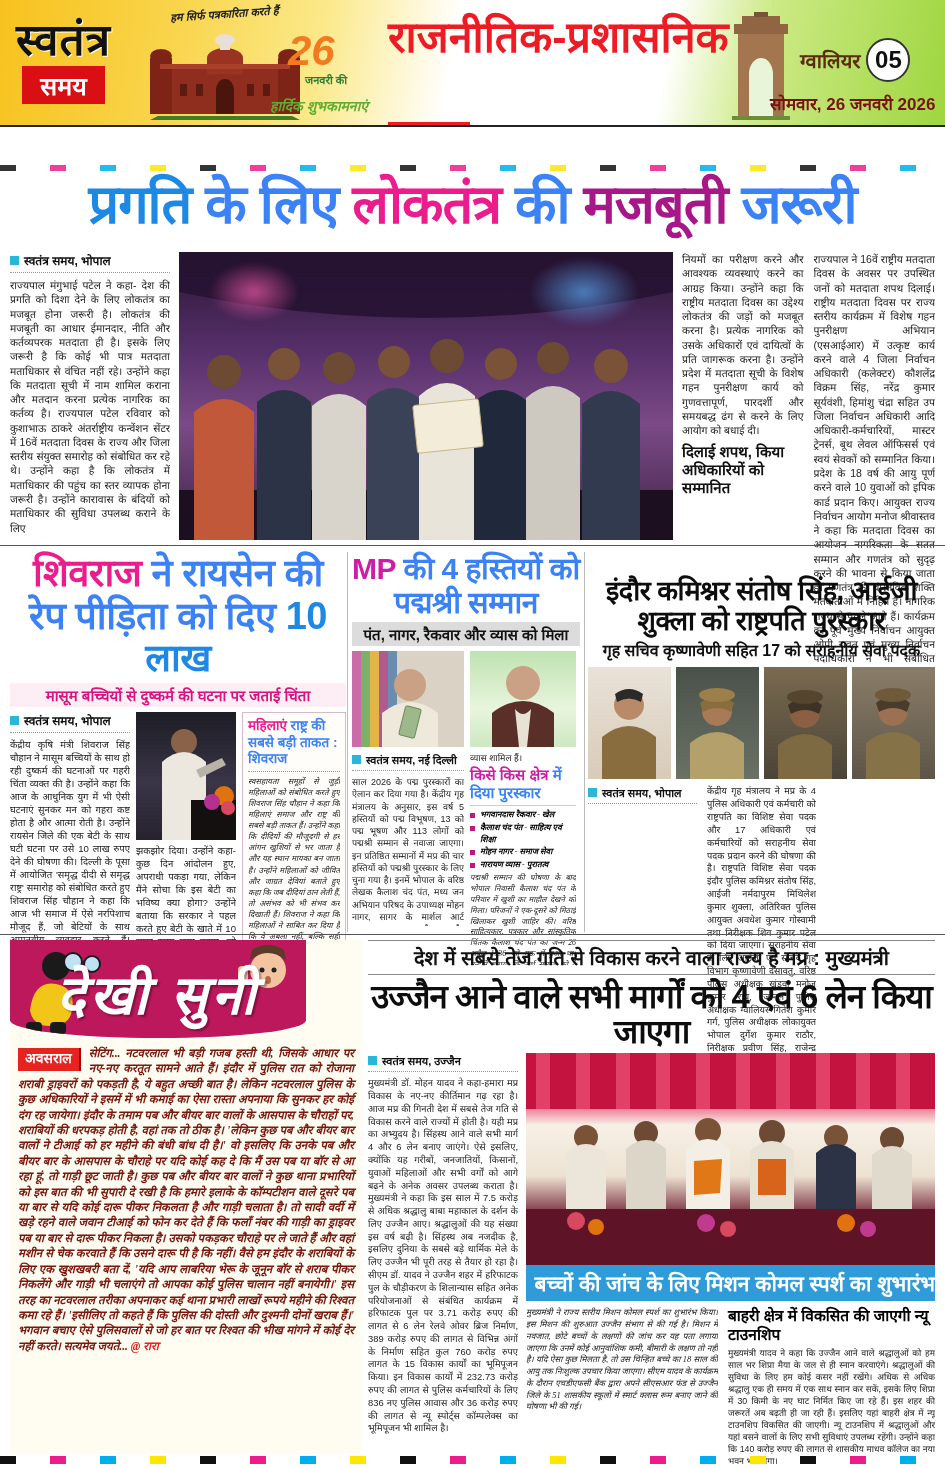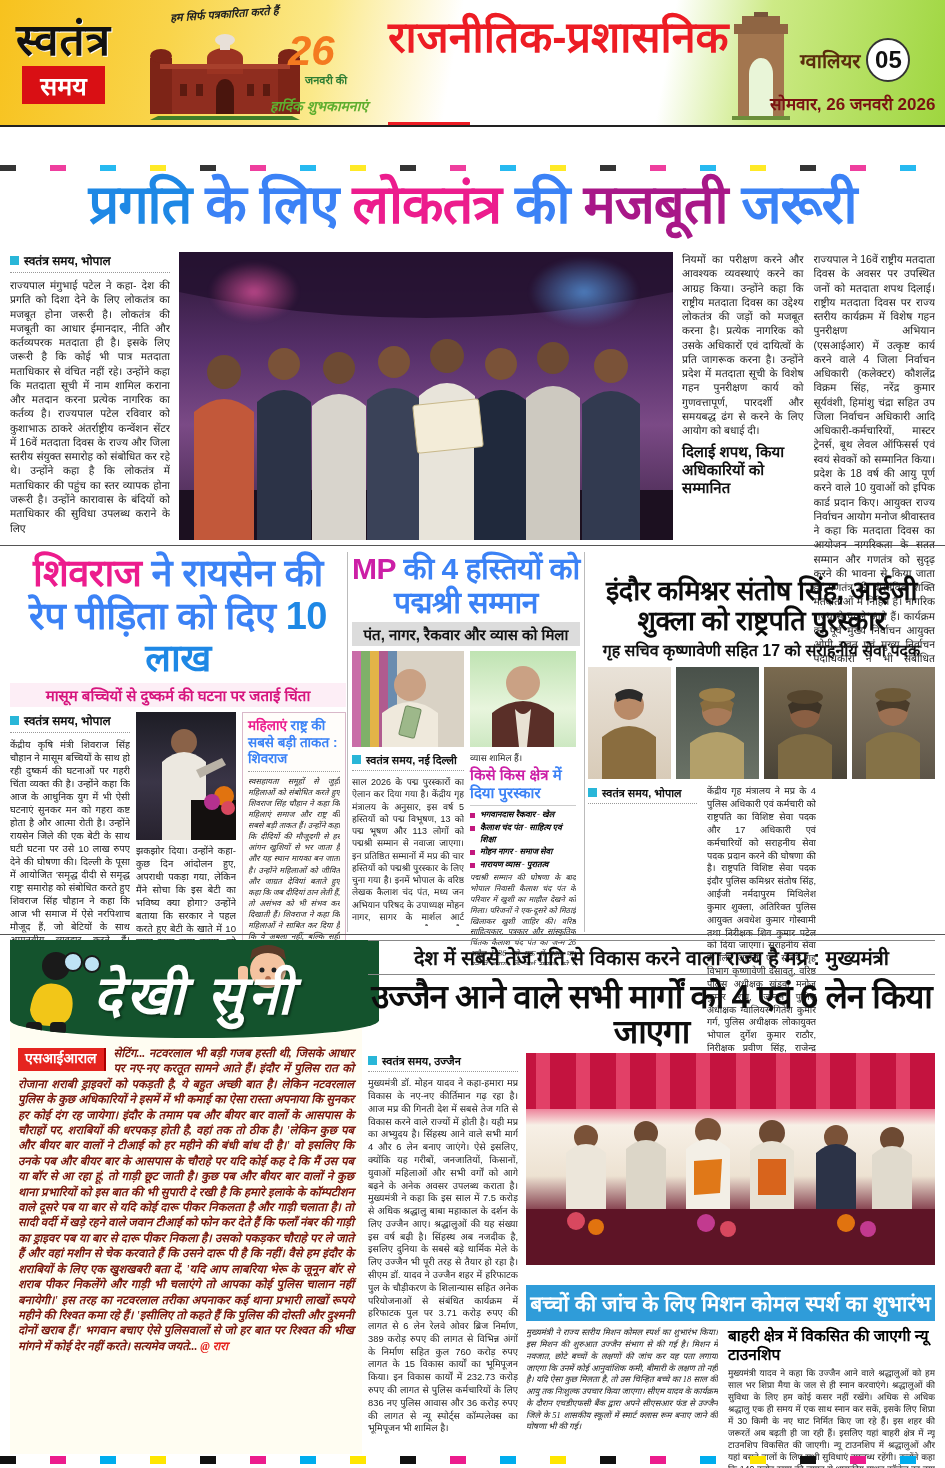--- a/index.html
+++ b/index.html
@@ -92,36 +92,36 @@
   .pp1 { background:linear-gradient(180deg,#e9e2d8 0%,#d8cbb8 100%); }
   .pp2 { background:linear-gradient(180deg,#49514a 0%,#6a7266 100%); }
   .pp3 { background:linear-gradient(180deg,#7a6a4f 0%,#4a4438 100%); }
   .pp4 { background:linear-gradient(180deg,#8a7d68 0%,#5d5548 100%); }
   .police-textwrap { margin-top:6px; height:178px; column-count:3; column-gap:10px; }
   .police-textwrap .bodytext { font-size:9.3px; line-height:1.38; }
   .rule-mid2 { position:absolute; left:0; top:934px; width:945px; height:1px; background:#555; }
 
   
   .dekhi { position:absolute; left:10px; top:940px; width:352px; height:514px; background:#fffdf2; }
-  .dekhi-header { position:relative; width:369px; height:98px; background:#14532d; border-radius:0 0 50% 50%/0 0 18% 18%; overflow:hidden; }
+  .dekhi-header { position:relative; width:296px; height:98px; background:#be185d; border-radius:0 0 50% 50%/0 0 18% 18%; overflow:hidden; }
   .dekhi-title { position:absolute; left:0; top:16px; width:100%; text-align:center; font-size:54px; font-weight:800; font-style:italic; color:#fff; letter-spacing:4px; text-shadow:2px 2px 2px rgba(0,0,0,.35); }
   .dekhi-body { padding:8px 8px 0; font-size:11.5px; line-height:1.34; font-weight:700; font-style:italic; color:#7a180e; text-align:justify; font-family:"Liberation Serif", serif; height:400px; overflow:hidden; }
   .natwar-label { float:left; background:#e5241f; color:#fff; font-weight:800; font-size:14px; font-style:normal; padding:2px 7px; margin:2px 8px 2px 0; border-right:2px solid #a00; }
   .signature { color:#e5241f; font-weight:800; }
 
   .ujjain { position:absolute; left:368px; top:940px; width:567px; height:514px; }
   .ujjain-kicker { border-top:1px solid #888; border-bottom:1px solid #888; text-align:center; font-size:20px; font-weight:800; color:#111; padding:3px 0; }
   .ujjain-headline { text-align:center; font-size:33px; font-weight:800; letter-spacing:-1px; color:#0d0d0d; padding:5px 0 4px; line-height:1.05; }
   .ujjain-cols { display:flex; gap:8px; }
   .ujjain-left { width:150px; }
   .ujjain-left .bodytext { font-size:9.4px; height:370px; }
   .ujjain-rightwrap { width:409px; }
   .ujjain-photo { width:409px; height:212px; position:relative; overflow:hidden;
      background:linear-gradient(180deg,#b5123a 0%,#d81f55 12%,#e8436f 22%,#f7f0e6 34%,#ede2d2 58%,#6d1b30 78%,#3f0f1c 100%); }
-  .komal-strip { margin-top:20px; background:#2f9cd9; color:#fff; font-weight:800; font-size:21px; text-align:center; padding:4px 0; }
+  .komal-strip { margin-top:0; background:#2f9cd9; color:#fff; font-weight:800; font-size:21px; text-align:right; padding:4px 0; }
   .komal-cols { display:flex; gap:10px; margin-top:6px; }
   .komal-left { width:192px; font-family:"Liberation Serif", serif; font-style:italic; font-size:8.4px; line-height:1.4; color:#222; text-align:justify; height:168px; overflow:hidden; }
   .komal-right { width:207px; }
   .komal-subhead { font-size:15.5px; font-weight:800; line-height:1.2; margin-bottom:4px; }
   .komal-right .bodytext { font-size:8.8px; height:140px; }
 
   svg { display:block; }
 </style>
 </head>
 <body>
@@ -359,21 +359,21 @@
         <circle cx="258" cy="30" r="18" fill="#f4c3a0"></circle>
         <path d="M240 20 q18 -14 36 0 l-2 -10 q-16 -10 -32 0 Z" fill="#5a3a28"></path>
         <circle cx="252" cy="30" r="2.5" fill="#222"></circle>
         <circle cx="264" cy="30" r="2.5" fill="#222"></circle>
         <ellipse cx="258" cy="40" rx="3" ry="4" fill="#b06a4a"></ellipse>
         <rect x="228" y="26" width="10" height="16" rx="4" fill="#f4c3a0"></rect>
       </svg>
       <div class="dekhi-title">देखी सुनी</div>
     </div>
     <div class="dekhi-body">
-      <span class="natwar-label">एसआईआराल</span>
+      <span class="natwar-label">अवसराल</span>
       <span>सेटिंग... नटवरलाल भी बड़ी गजब हस्ती थी, जिसके आधार पर नए-नए करतूत सामने आते हैं। इंदौर में पुलिस रात को रोजाना शराबी ड्राइवरों को पकड़ती है, ये बहुत अच्छी बात है। लेकिन नटवरलाल पुलिस के कुछ अधिकारियों ने इसमें में भी कमाई का ऐसा रास्ता अपनाया कि सुनकर हर कोई दंग रह जायेगा। इंदौर के तमाम पब और बीयर बार वालों के आसपास के चौराहों पर, शराबियों की धरपकड़ होती है, वहां तक तो ठीक है। 'लेकिन कुछ पब और बीयर बार वालों ने टीआई को हर महीने की बंधी बांध दी है।' वो इसलिए कि उनके पब और बीयर बार के आसपास के चौराहे पर यदि कोई कह दे कि मैं उस पब या बॉर से आ रहा हूं, तो गाड़ी छूट जाती है। कुछ पब और बीयर बार वालों ने कुछ थाना प्रभारियों को इस बात की भी सुपारी दे रखी है कि हमारे इलाके के कॉम्पटीशन वाले दूसरे पब या बार से यदि कोई दारू पीकर निकलता है और गाड़ी चलाता है। तो सादी वर्दी में खड़े रहने वाले जवान टीआई को फोन कर देते हैं कि फलाँ नंबर की गाड़ी का ड्राइवर पब या बार से दारू पीकर निकला है। उसको पकड़कर चौराहे पर ले जाते हैं और वहां मशीन से चेक करवाते हैं कि उसने दारू पी है कि नहीं। वैसे हम इंदौर के शराबियों के लिए एक खुशखबरी बता दें, 'यदि आप लाबरिया भेरू के जूनून बॉर से शराब पीकर निकलेंगे और गाड़ी भी चलाएंगे तो आपका कोई पुलिस चालान नहीं बनायेगी।' इस तरह का नटवरलाल तरीका अपनाकर कई थाना प्रभारी लाखों रूपये महीने की रिश्वत कमा रहे हैं। 'इसीलिए तो कहते हैं कि पुलिस की दोस्ती और दुश्मनी दोनों खराब हैं।' भगवान बचाए ऐसे पुलिसवालों से जो हर बात पर रिश्वत की भीख मांगने में कोई देर नहीं करते। सत्यमेव जयते...</span>
       <span class="signature">@ रारा</span>
     </div>
   </div>
 
   <div class="ujjain">
     <div class="ujjain-kicker">देश में सबसे तेज गति से विकास करने वाला राज्य है मप्र : मुख्यमंत्री</div>
     <div class="ujjain-headline">उज्जैन आने वाले सभी मार्गों को 4 एवं 6 लेन किया जाएगा</div>
     <div class="ujjain-cols">
       <div class="ujjain-left">

